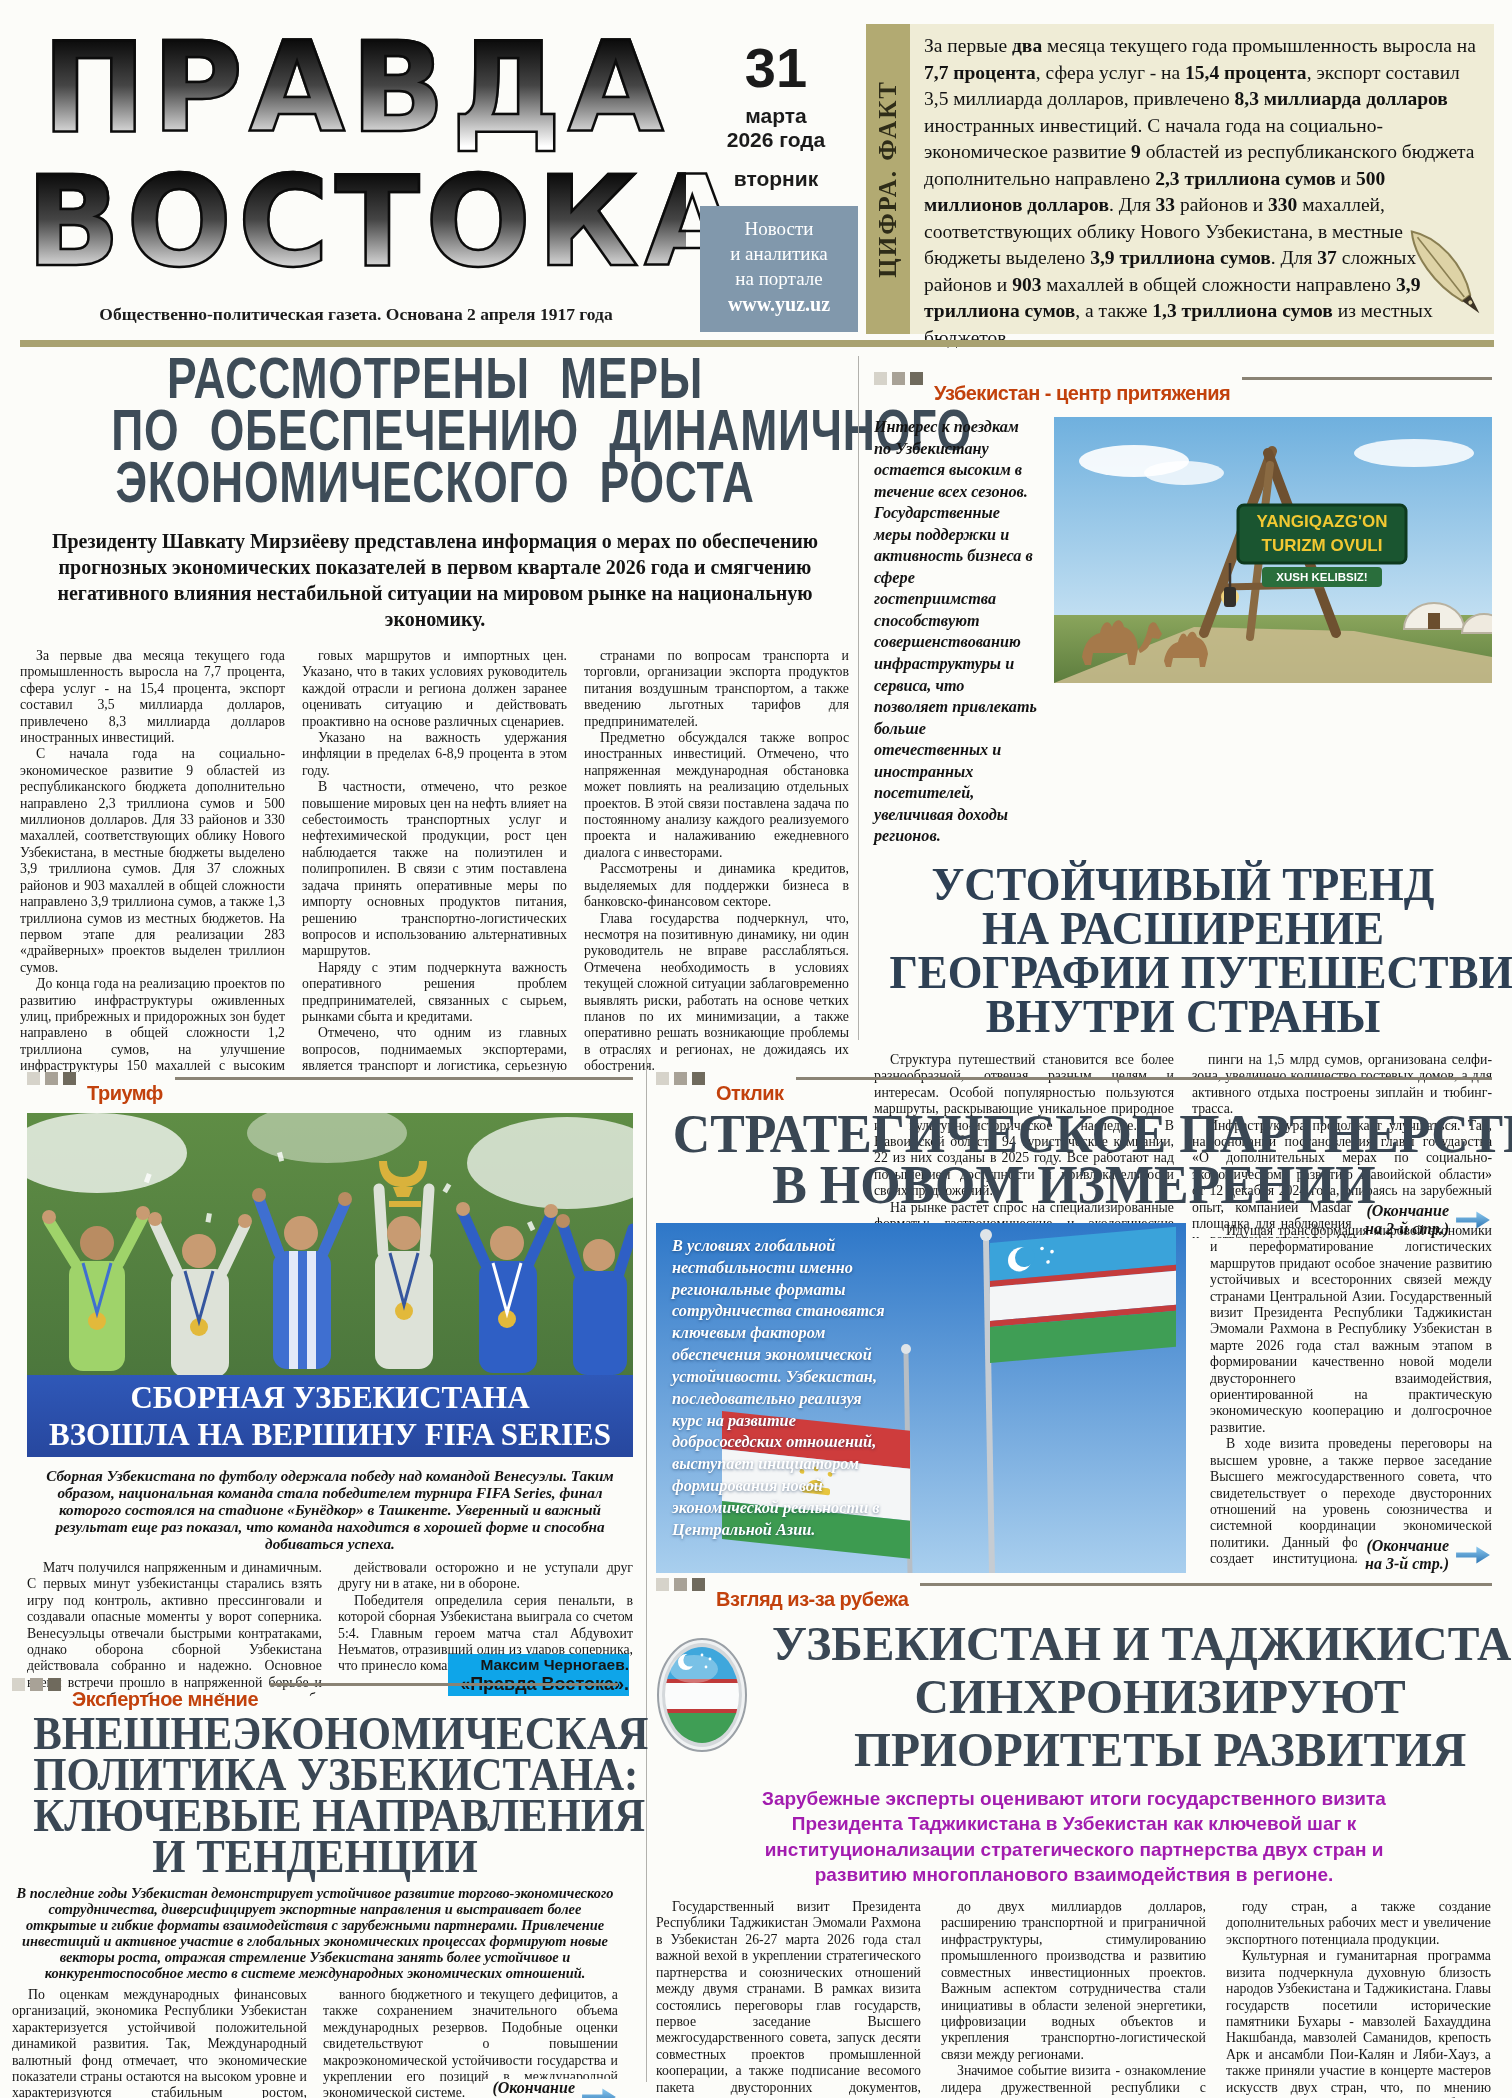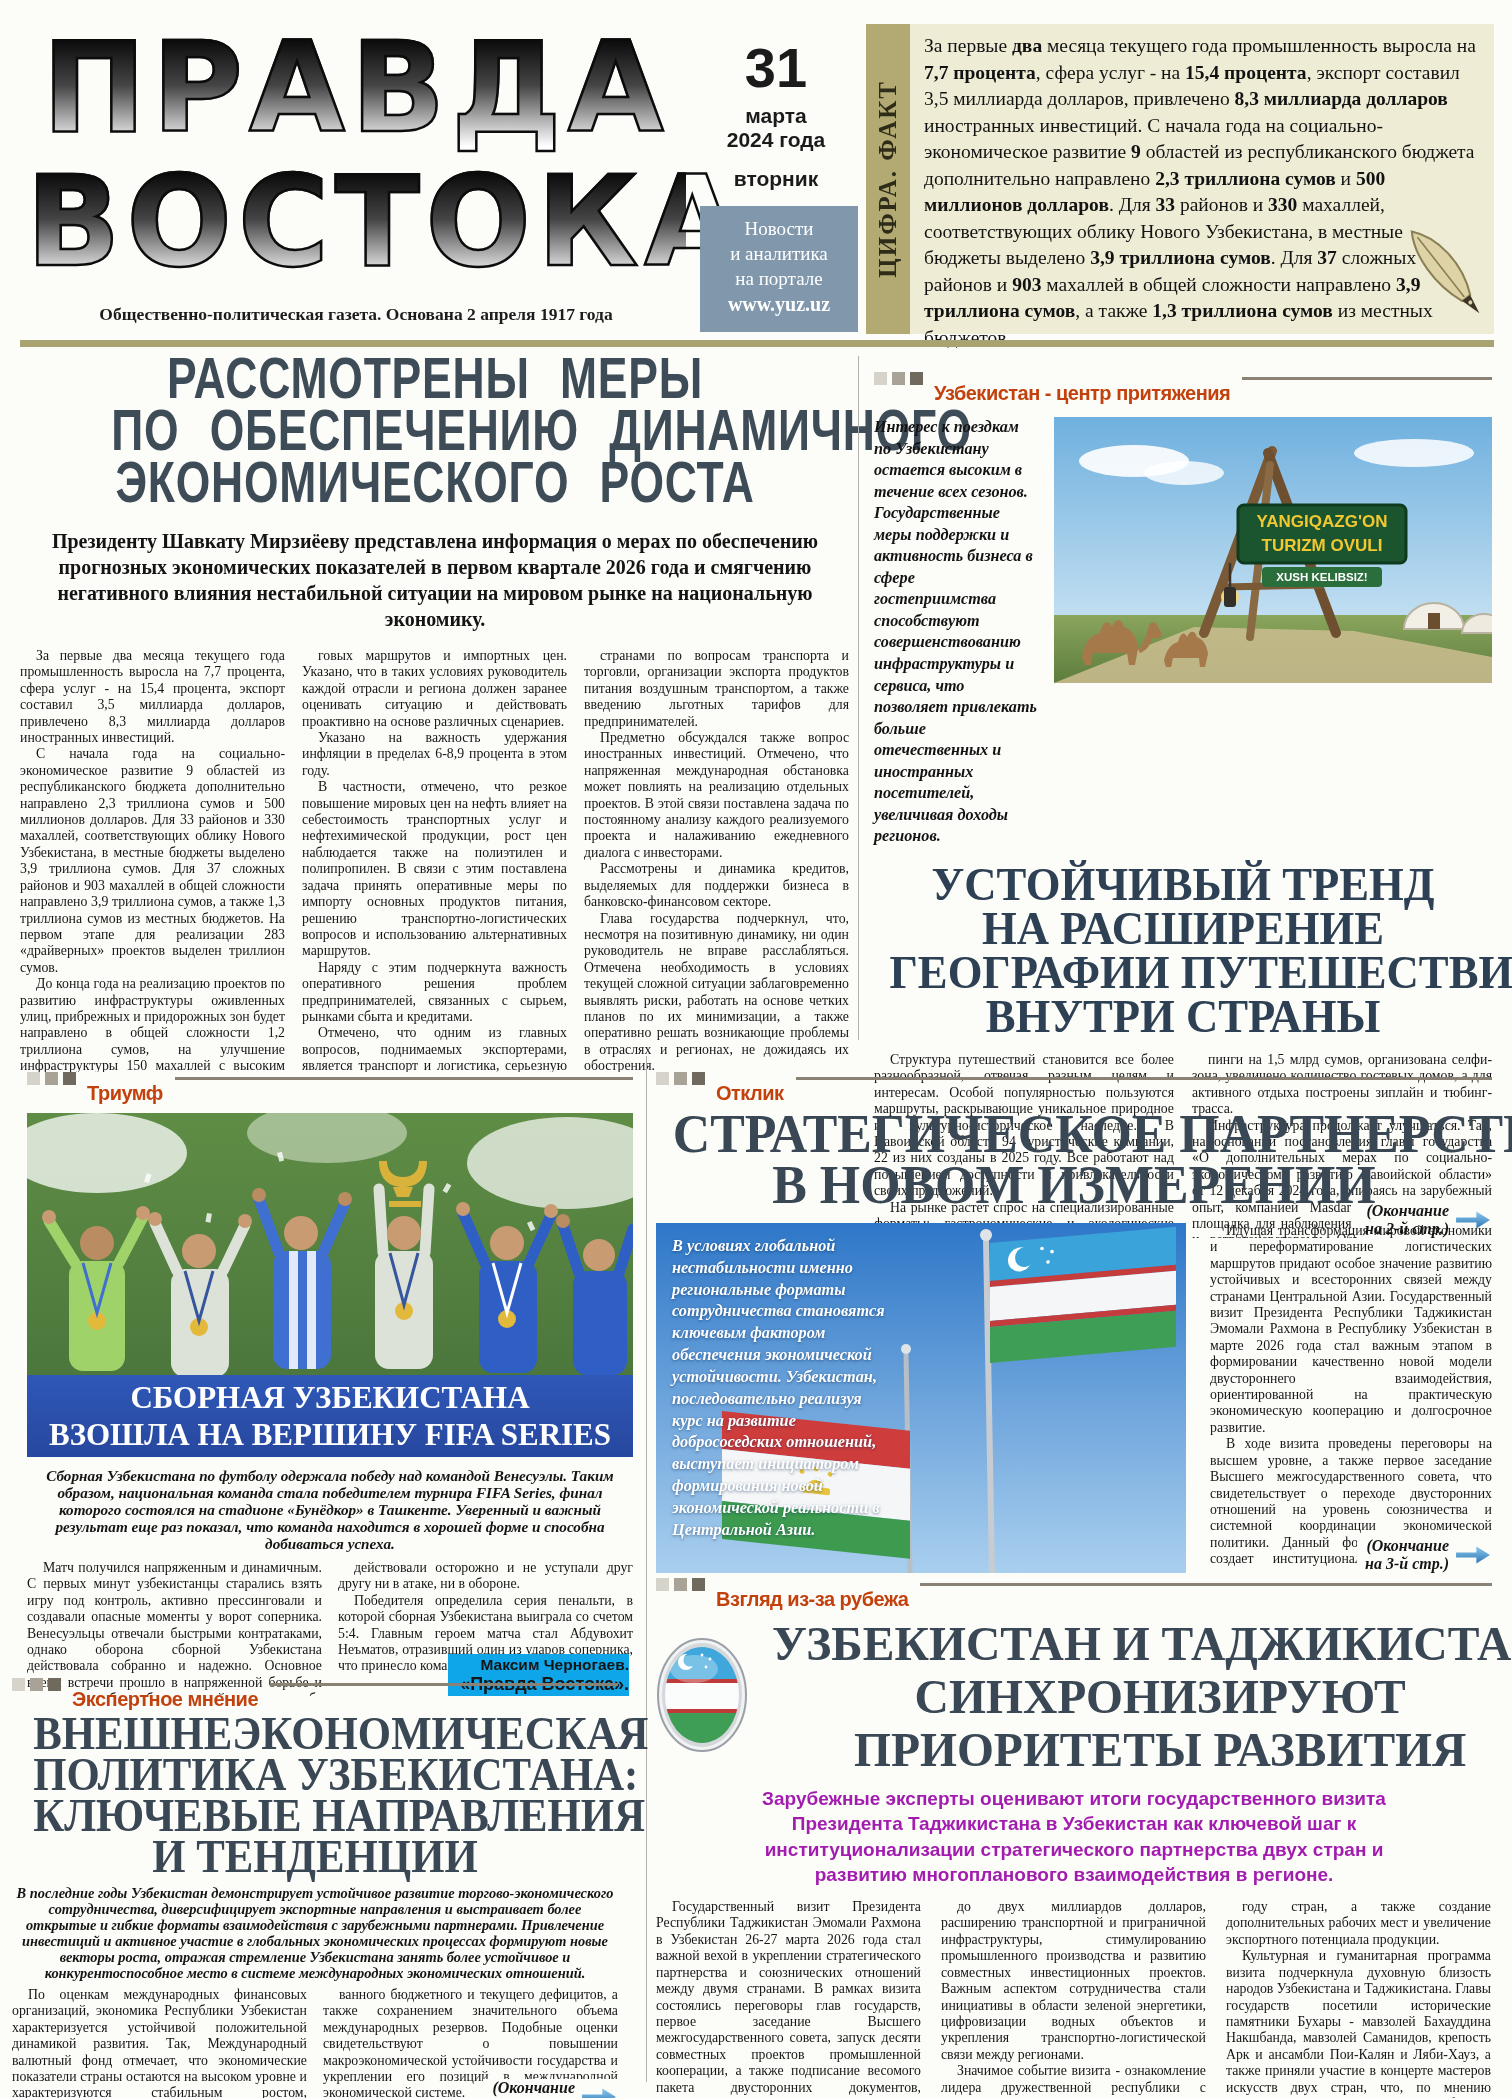--- a/index.html
+++ b/index.html
@@ -138,21 +138,21 @@
 
 <div class="page">
 
   <div class="mast-line mast-1">ПРАВДА</div>
   <div class="mast-line mast-2">ВОСТОКА</div>
   <div class="tagline">Общественно-политическая газета. Основана 2 апреля 1917 года</div>
 
   <div class="issue">
     <div class="issue-day">31</div>
     <div class="issue-month">марта</div>
-    <div class="issue-year">2024 года</div>
+    <div class="issue-year">2026 года</div>
     <div class="issue-weekday">вторник</div>
     <div class="issue-number">№ 61 (30908)</div>
   </div>
 
   <div class="portal">
     <div>Новости</div>
     <div>и аналитика</div>
     <div>на портале</div>
     <div class="portal-url">www.yuz.uz</div>
   </div>

